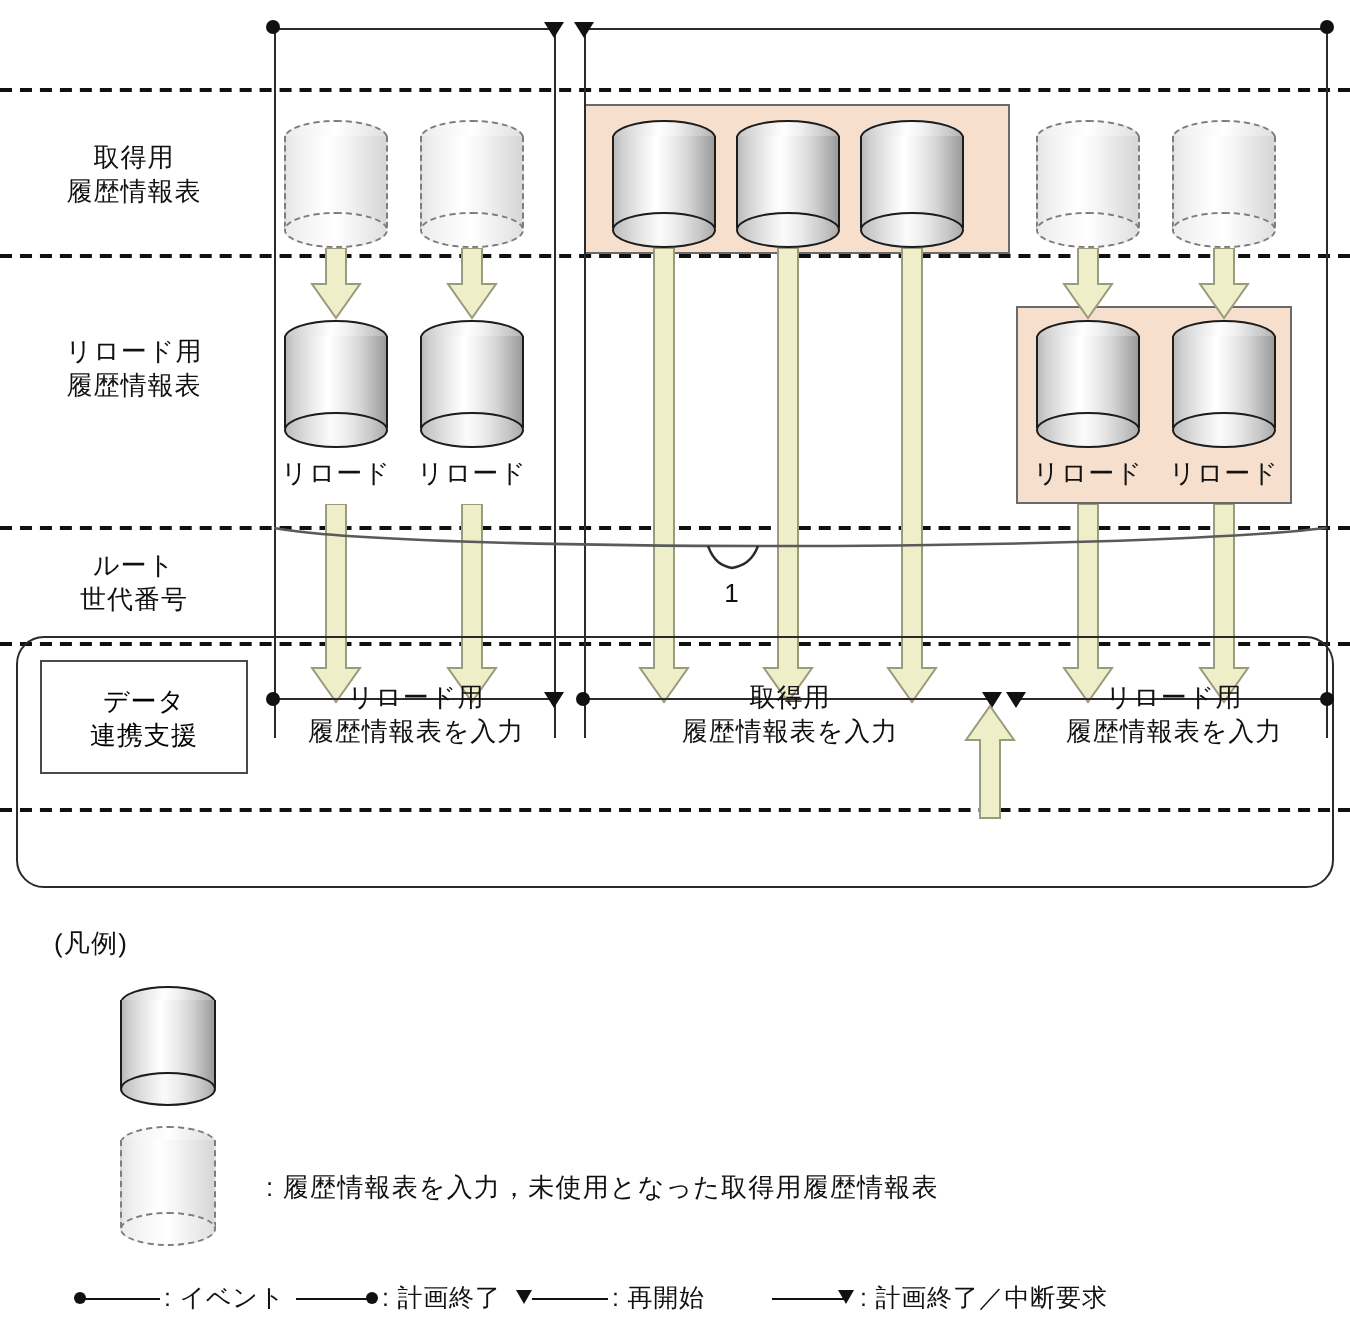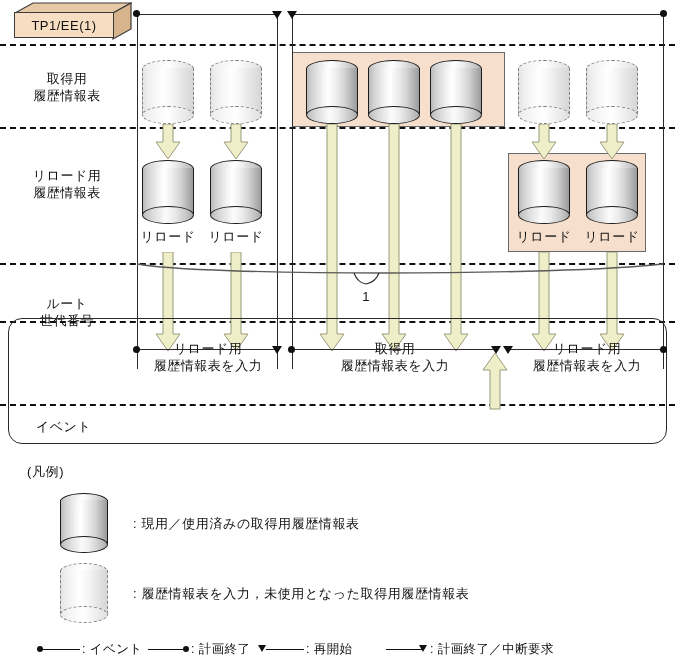--- a/index.html
+++ b/index.html
@@ -193,39 +193,32 @@
     border-left:4.5px solid transparent;
     border-right:4.5px solid transparent;
     border-top:7px solid #111;
   }
 </style>
 </head>
 <body>
 
 <div id="root">
 
-  <div class="box3d" style="left:14px;top:2px;width:118px;height:40px;">
-    <svg width="118" height="40" style="position:absolute;left:0;top:0;">
-      <polygon points="1,11 19,1 117,1 99,11" fill="#e7c9a6" stroke="#3b3b3b" stroke-width="1.2"></polygon>
-      <polygon points="99,11 117,1 117,27 99,37" fill="#d7b48c" stroke="#3b3b3b" stroke-width="1.2"></polygon>
-    </svg>
-    <div class="face">TP1/EE(1)</div>
-  </div>
 
   <div class="hdash" style="top:44px;width:675px;"></div>
   <div class="hdash" style="top:127px;width:675px;"></div>
   <div class="hdash" style="top:263px;width:675px;"></div>
   <div class="hdash" style="top:321px;width:675px;"></div>
   <div class="hdash" style="top:404px;width:675px;"></div>
 
   <div class="rowlabel" style="left:8px;top:70px;width:118px;">取得用
 履歴情報表</div>
   <div class="rowlabel" style="left:8px;top:167px;width:118px;">リロード用
 履歴情報表</div>
-  <div class="rowlabel" style="left:8px;top:274px;width:118px;margin-top:21px;">ルート
+  <div class="rowlabel" style="left:8px;top:274px;width:118px;">ルート
 世代番号</div>
 
   <div class="peach" style="left:292px;top:52px;width:213px;height:75px;"></div>
 
   <div class="peach" style="left:508px;top:153px;width:138px;height:99px;"></div>
 
   <div class="vline" style="left:137px;top:14px;height:355px;"></div>
   <div class="vline" style="left:277px;top:14px;height:355px;"></div>
   <div class="vline" style="left:292px;top:14px;height:355px;"></div>
   <div class="vline" style="left:663px;top:14px;height:355px;"></div>
@@ -366,22 +359,23 @@
     <path d="M137,2 C200,14 560,14 663,2" fill="none" stroke="#5a5a5a" stroke-width="1.3"></path>
   </svg>
 
   <svg class="abs" style="left:352px;top:272px;width:30px;height:18px;">
     <path d="M2,1 C5,9 9,11 14,12 C19,11 24,9 27,1" fill="none" stroke="#2a2a2a" stroke-width="1.2"></path>
   </svg>
   <div class="txt center" style="left:351px;top:288px;width:30px;">1</div>
 
   <div class="rounded-box" style="left:8px;top:318px;width:659px;height:126px;"></div>
 
-
-  <div class="txt" style="left:36px;top:418px;width:120px;">イベント</div>
+  <div class="inner-box" style="left:20px;top:330px;width:104px;height:57px;">データ
+連携支援</div>
+
 
   <div class="hbar" style="left:137px;top:349px;width:141px;"></div>
   <div class="dot" style="left:133px;top:346px;"></div>
   <div class="tri-down" style="left:272px;top:346px;"></div>
   <div class="txt center" style="left:140px;top:340px;width:136px;">リロード用
 履歴情報表を入力</div>
 
   <div class="hbar" style="left:292px;top:349px;width:205px;"></div>
   <div class="dot" style="left:288px;top:346px;"></div>
   <div class="tri-down" style="left:491px;top:346px;"></div>
@@ -400,21 +394,20 @@
     </svg>
   </div>
 
   <div class="legend-txt" style="left:27px;top:463px;">(凡例)</div>
 
   <div class="cyl solid" style="left:60px;top:493px;width:48px;height:58px;">
     <div class="top" style="height:15px;"></div>
     <div class="body" style="top:7px;height:44px;"></div>
     <div class="bot" style="top:43px;height:15px;"></div>
   </div>
-  <div class="legend-txt" style="left:133px;top:515px;">: 現用／使用済みの取得用履歴情報表</div>
 
   <div class="cyl dashed" style="left:60px;top:563px;width:48px;height:58px;">
     <div class="top" style="height:15px;"></div>
     <div class="body" style="top:7px;height:44px;"></div>
     <div class="bot" style="top:43px;height:15px;"></div>
   </div>
   <div class="legend-txt" style="left:133px;top:585px;">: 履歴情報表を入力，未使用となった取得用履歴情報表</div>
 
   <div class="keydot" style="left:37px;top:646px;"></div>
   <div class="keyline" style="left:42px;top:649px;width:38px;"></div>

